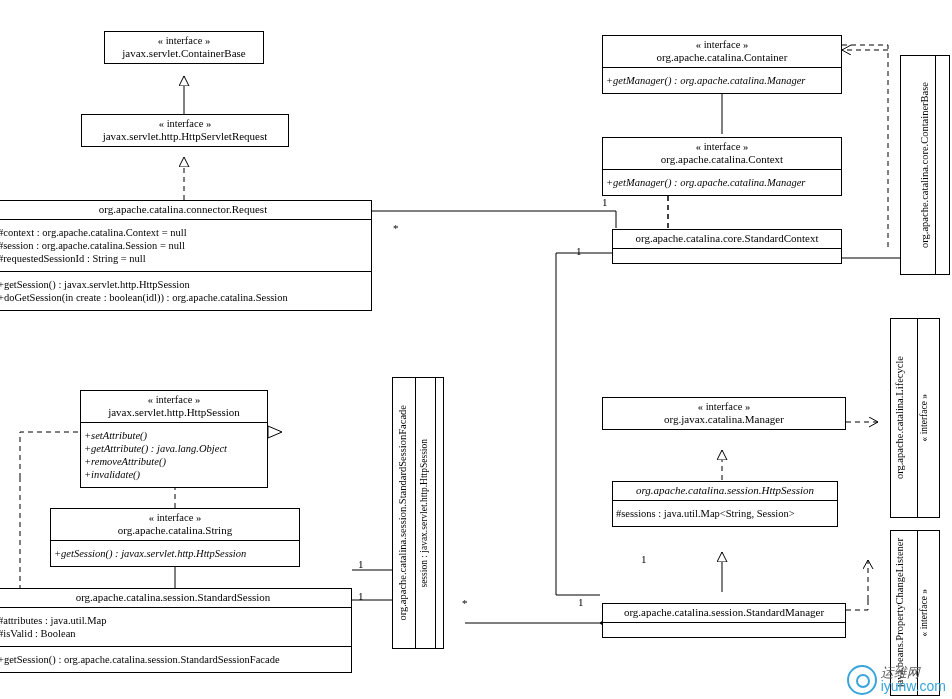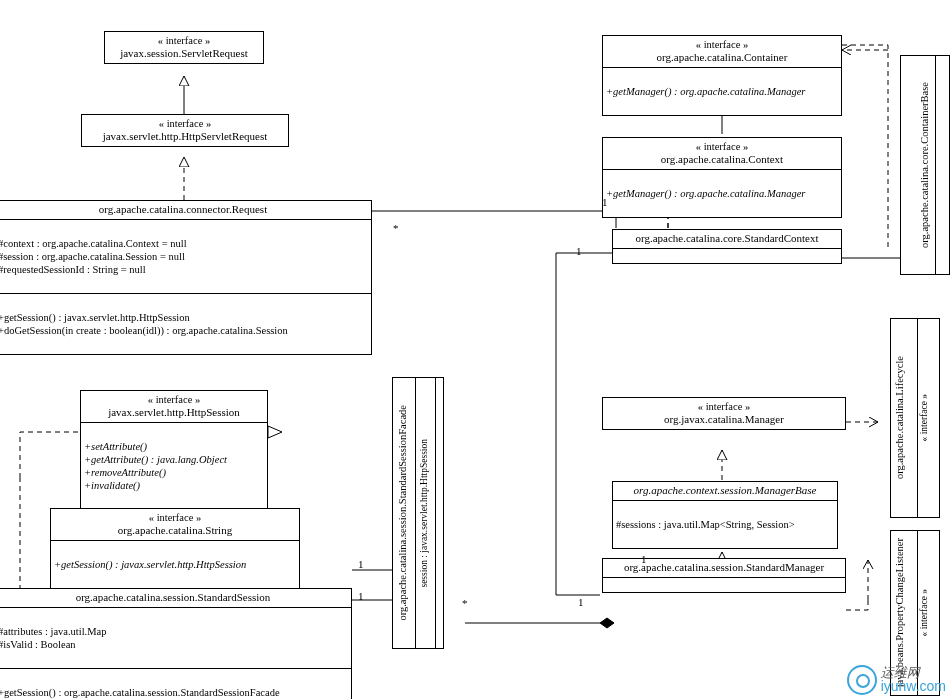--- a/index.html
+++ b/index.html
@@ -27,21 +27,21 @@
   }
   .node .hdr {
     padding: 2px 4px 2px 4px;
   }
   .node .stereo {
     font-size: 10.5px;
   }
   .node .sect {
     border-top: 1px solid #000;
     text-align: left;
-    padding: 17px 3px;
+    padding: 6px 3px;
     font-size: 10.5px;
   }
   .node .sect.empty {
     height: 14px;
     padding: 0;
   }
   .ital { font-style: italic; }
   .vert {
     position: absolute;
     box-sizing: border-box;
@@ -176,21 +176,21 @@
     <path d="M846,610 L868,610 L868,600" fill="none" stroke="#000" stroke-width="1" stroke-dasharray="5,4"></path>
     <path d="M868,600 L868,560" fill="none" stroke="#000" stroke-width="1" stroke-dasharray="5,4" marker-end="url(#openArrow)"></path>
 
     <line x1="465" y1="623" x2="600" y2="623" stroke="#000" stroke-width="1"></line>
     <path d="M600,623 L607,618 L614,623 L607,628 z" fill="#000" stroke="#000" stroke-width="1"></path>
   </svg>
 
   <div class="node" style="left:104px; top:31px; width:160px;">
     <div class="hdr">
       <div class="stereo">« interface »</div>
-      <div>javax.session.ServletRequest</div>
+      <div>javax.servlet.ContainerBase</div>
     </div>
   </div>
 
   <div class="node" style="left:81px; top:114px; width:208px;">
     <div class="hdr">
       <div class="stereo">« interface »</div>
       <div>javax.servlet.http.HttpServletRequest</div>
     </div>
   </div>
 
@@ -285,27 +285,27 @@
   </div>
 
   <div class="node" style="left:602px; top:397px; width:244px;">
     <div class="hdr">
       <div class="stereo">« interface »</div>
       <div>org.javax.catalina.Manager</div>
     </div>
   </div>
 
   <div class="node" style="left:612px; top:481px; width:226px;">
-    <div class="hdr ital">org.apache.context.session.ManagerBase</div>
+    <div class="hdr ital">org.apache.catalina.session.HttpSession</div>
     <div class="sect">
       <div>#sessions : java.util.Map&lt;String, Session&gt;</div>
     </div>
   </div>
 
-  <div class="node" style="left:602px; top:558px; width:244px;">
+  <div class="node" style="left:602px; top:603px; width:244px;">
     <div class="hdr">org.apache.catalina.session.StandardManager</div>
     <div class="sect empty"></div>
   </div>
 
   <div class="vert" style="left:890px; top:318px; width:50px; height:200px;">
     <div class="vwrap" style="justify-content:flex-start; padding-left:3px;">
       <div class="vtext">org.apache.catalina.Lifecycle</div>
     </div>
     <div class="vcol" style="left:26px;"></div>
     <div class="vwrap" style="justify-content:flex-start; padding-left:28px;">

